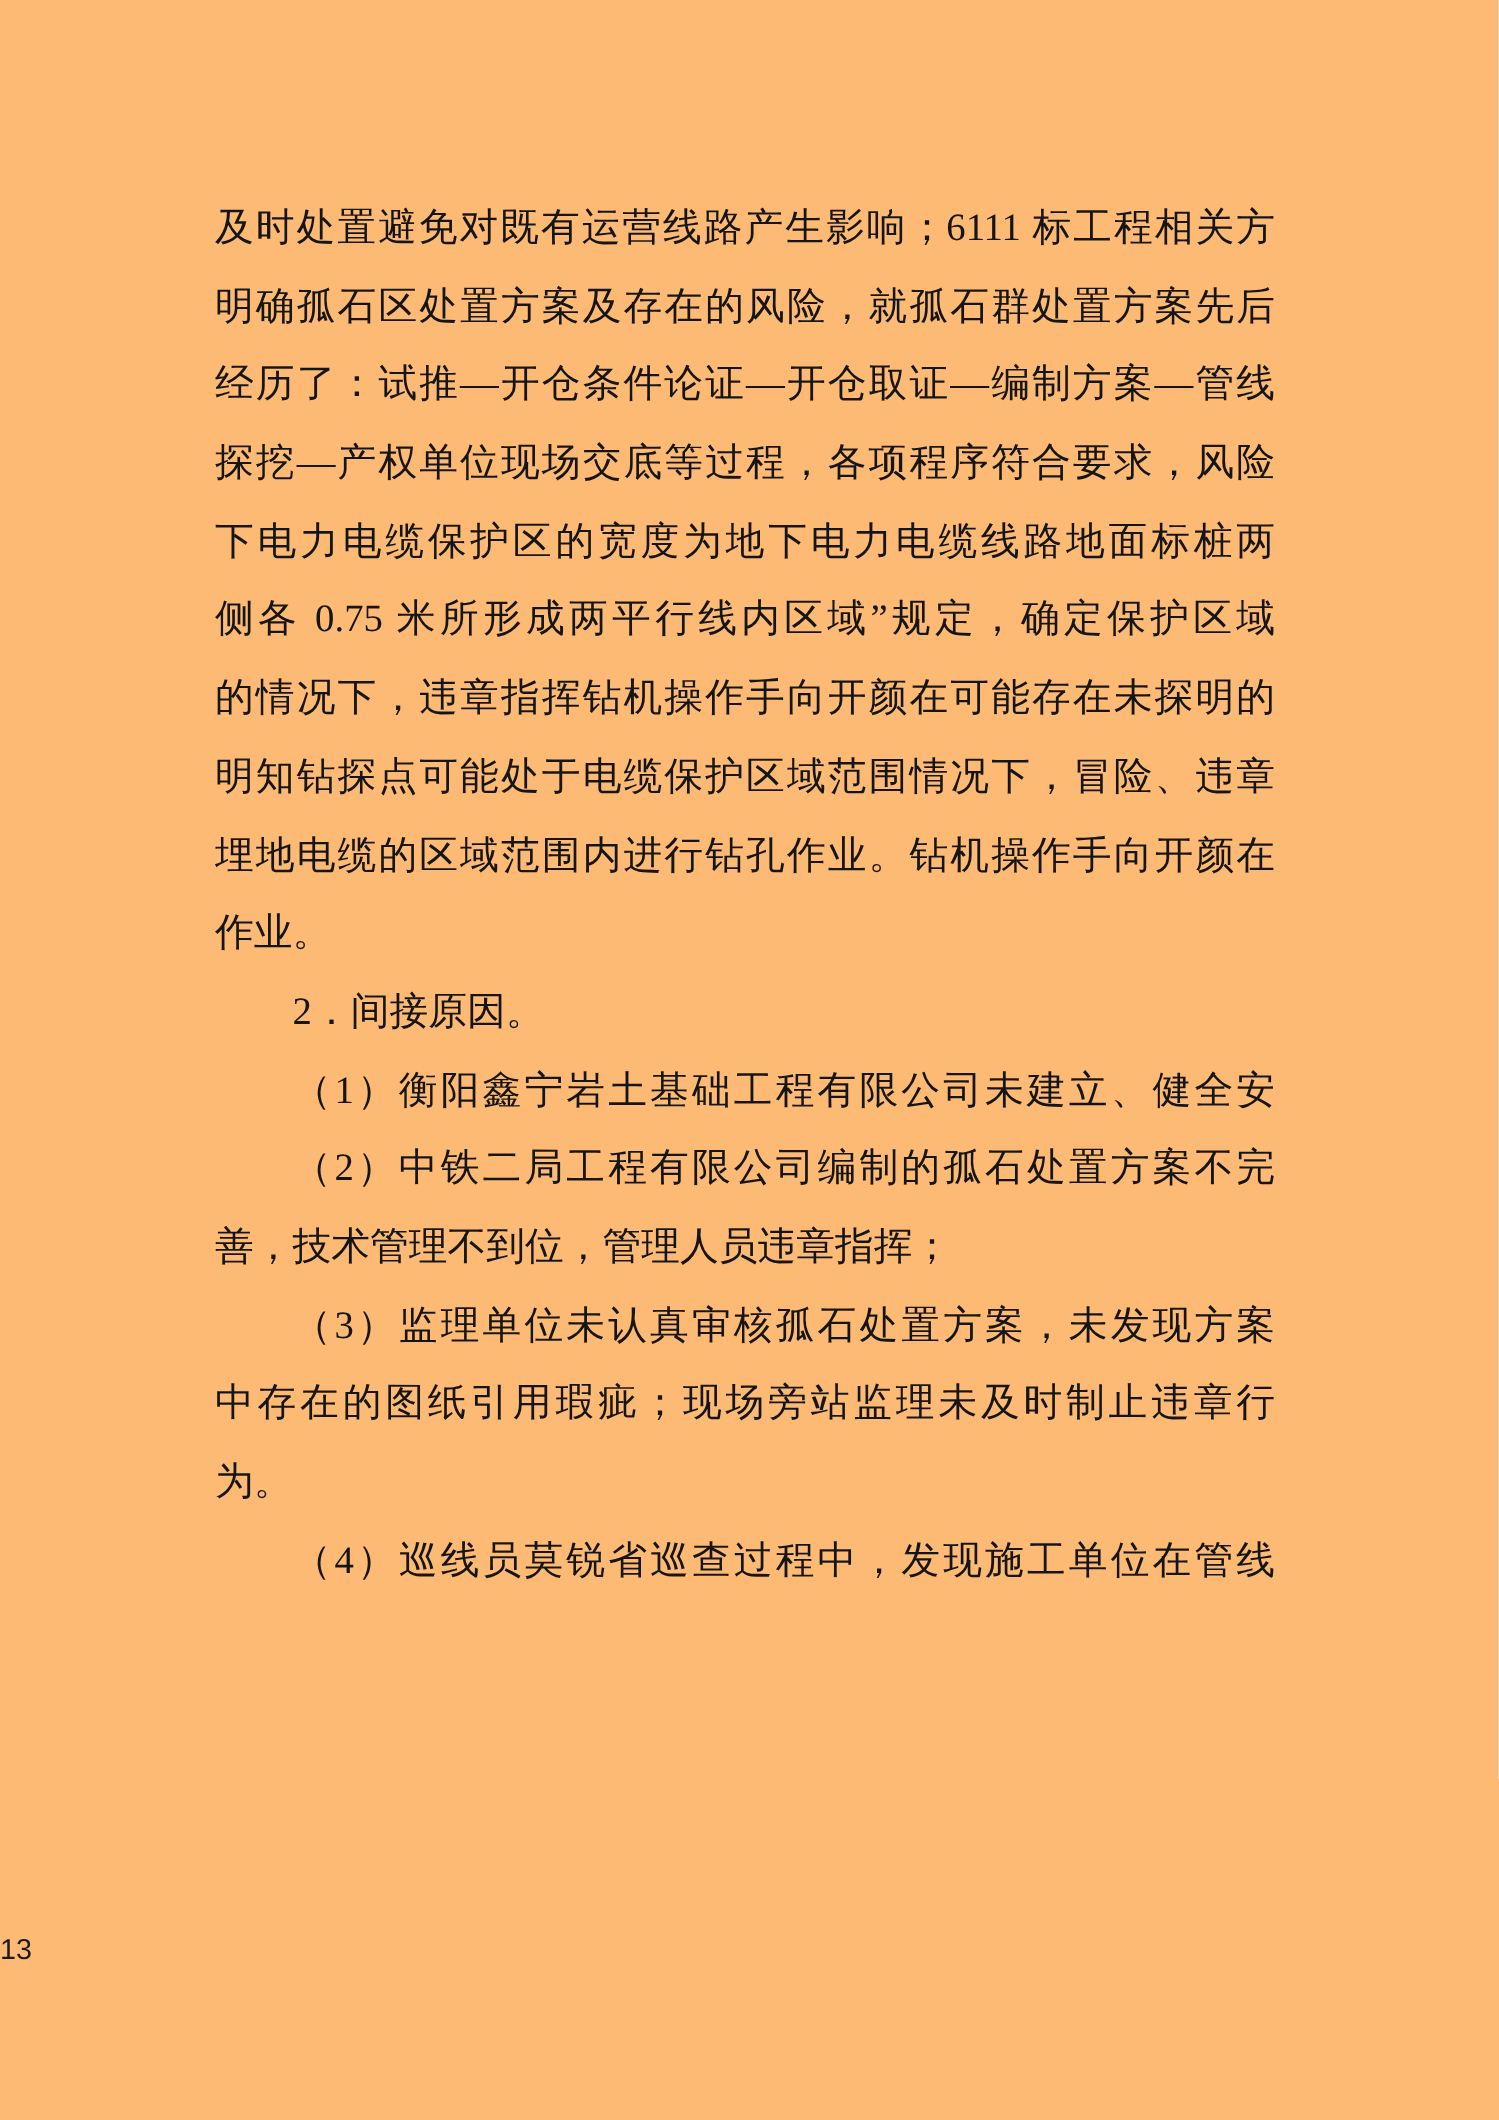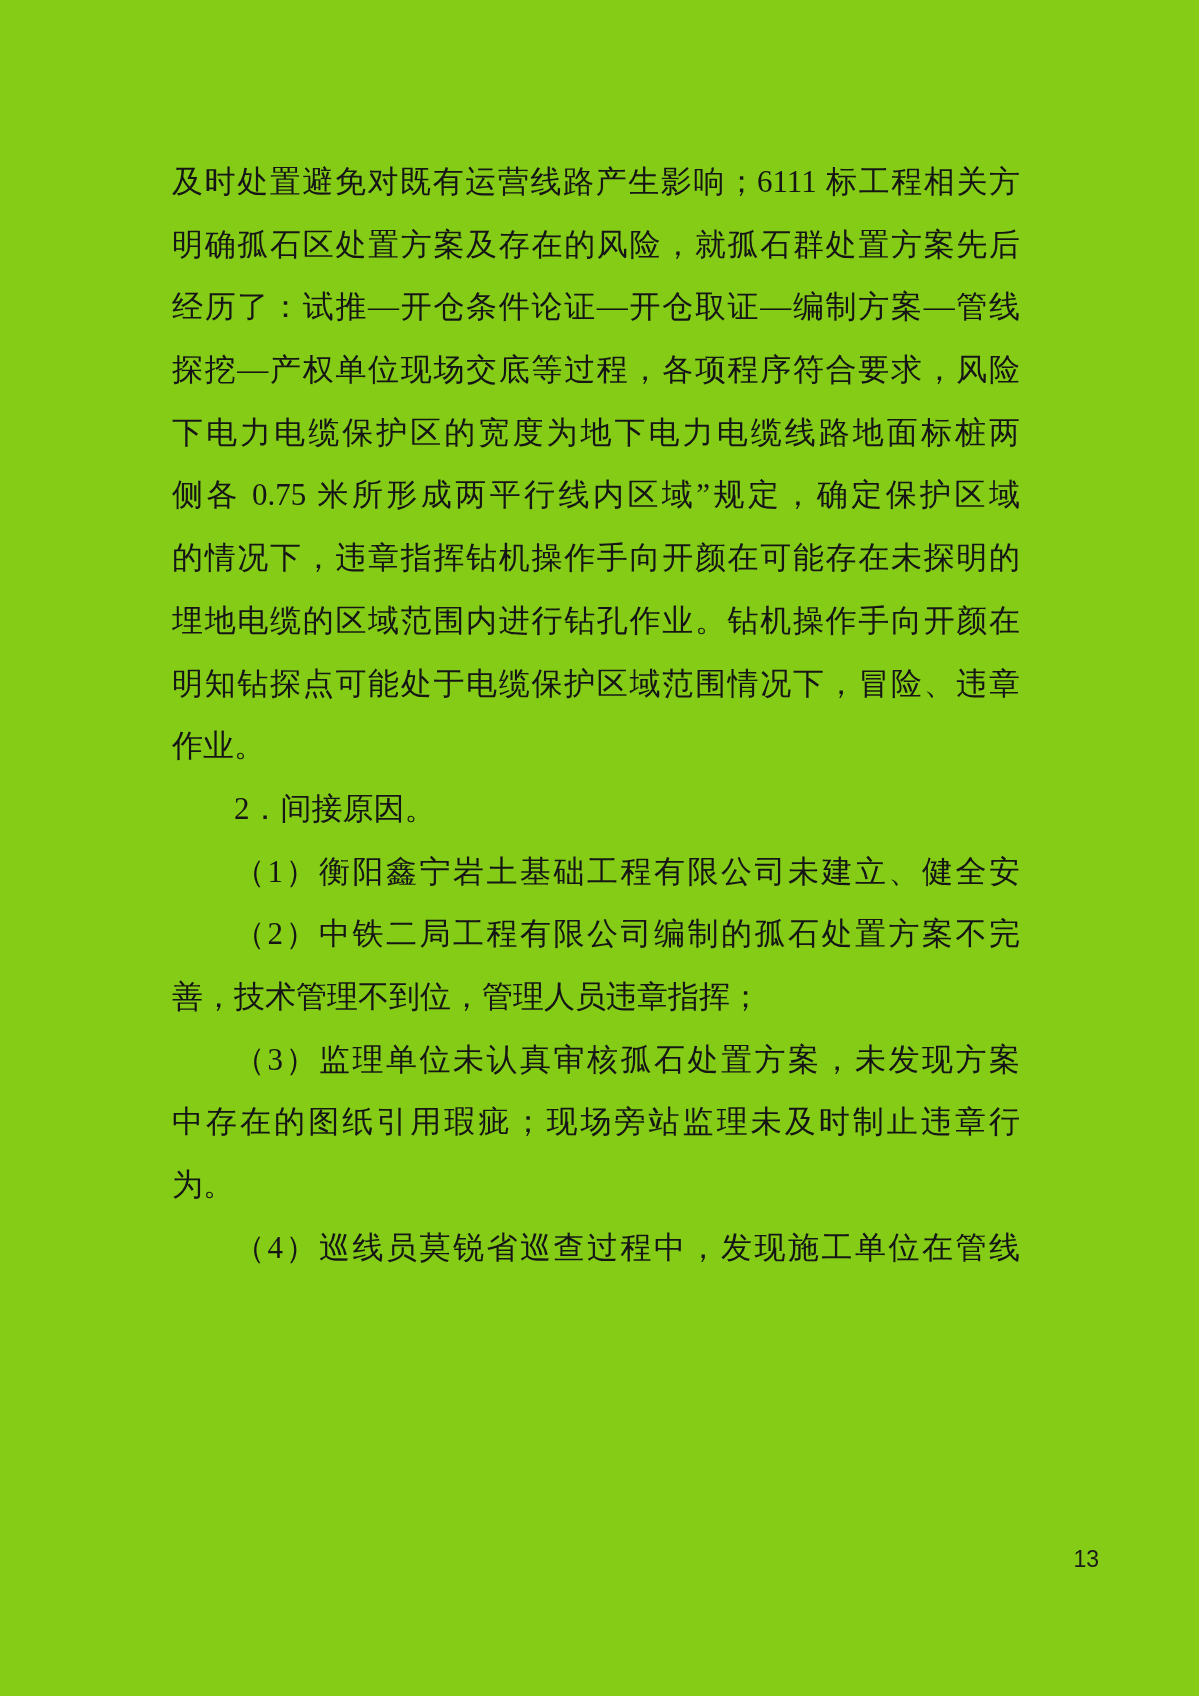--- a/index.html
+++ b/index.html
@@ -10,21 +10,21 @@
   }
 
   body {
     font-family: "Liberation Serif", "DejaVu Serif", serif;
   }
 
   .page {
     position: relative;
     width: 1199px;
     height: 1696px;
-    background: #84cc16;
+    background: #fdba74;
     overflow: hidden;
   }
 
   .text-block {
     position: absolute;
     left: 172px;
     top: 151px;
     width: 848px;
   }
 
@@ -45,21 +45,21 @@
 
   .line.indent {
     padding-left: 62px;
   }
 
   .page-footer {
     position: absolute;
     left: 0;
     top: 1545px;
     width: 1099px;
-    text-align: right;
+    text-align: left;
   }
 
   .page-number {
     font-family: "Liberation Sans", "DejaVu Sans", sans-serif;
     font-size: 23px;
     line-height: 28px;
     color: #1a1a1a;
   }
 </style>
 </head>
@@ -68,22 +68,22 @@
 <div class="page">
 
   <main class="text-block" id="text-block">
       <p class="line justify">及时处置避免对既有运营线路产生影响；6111 标工程相关方</p>
       <p class="line justify">明确孤石区处置方案及存在的风险，就孤石群处置方案先后</p>
       <p class="line justify">经历了：试推—开仓条件论证—开仓取证—编制方案—管线</p>
       <p class="line justify">探挖—产权单位现场交底等过程，各项程序符合要求，风险</p>
       <p class="line justify">下电力电缆保护区的宽度为地下电力电缆线路地面标桩两</p>
       <p class="line justify">侧各 0.75 米所形成两平行线内区域”规定，确定保护区域</p>
       <p class="line justify">的情况下，违章指挥钻机操作手向开颜在可能存在未探明的</p>
+      <p class="line justify">明知钻探点可能处于电缆保护区域范围情况下，冒险、违章</p>
       <p class="line justify">埋地电缆的区域范围内进行钻孔作业。钻机操作手向开颜在</p>
-      <p class="line justify">明知钻探点可能处于电缆保护区域范围情况下，冒险、违章</p>
       <p class="line">作业。</p>
       <p class="line indent">2．间接原因。</p>
       <p class="line indent justify">（1）衡阳鑫宁岩土基础工程有限公司未建立、健全安</p>
       <p class="line indent justify">（2）中铁二局工程有限公司编制的孤石处置方案不完</p>
       <p class="line">善，技术管理不到位，管理人员违章指挥；</p>
       <p class="line indent justify">（3）监理单位未认真审核孤石处置方案，未发现方案</p>
       <p class="line justify">中存在的图纸引用瑕疵；现场旁站监理未及时制止违章行</p>
       <p class="line">为。</p>
       <p class="line indent justify">（4）巡线员莫锐省巡查过程中，发现施工单位在管线</p>
     </main>

